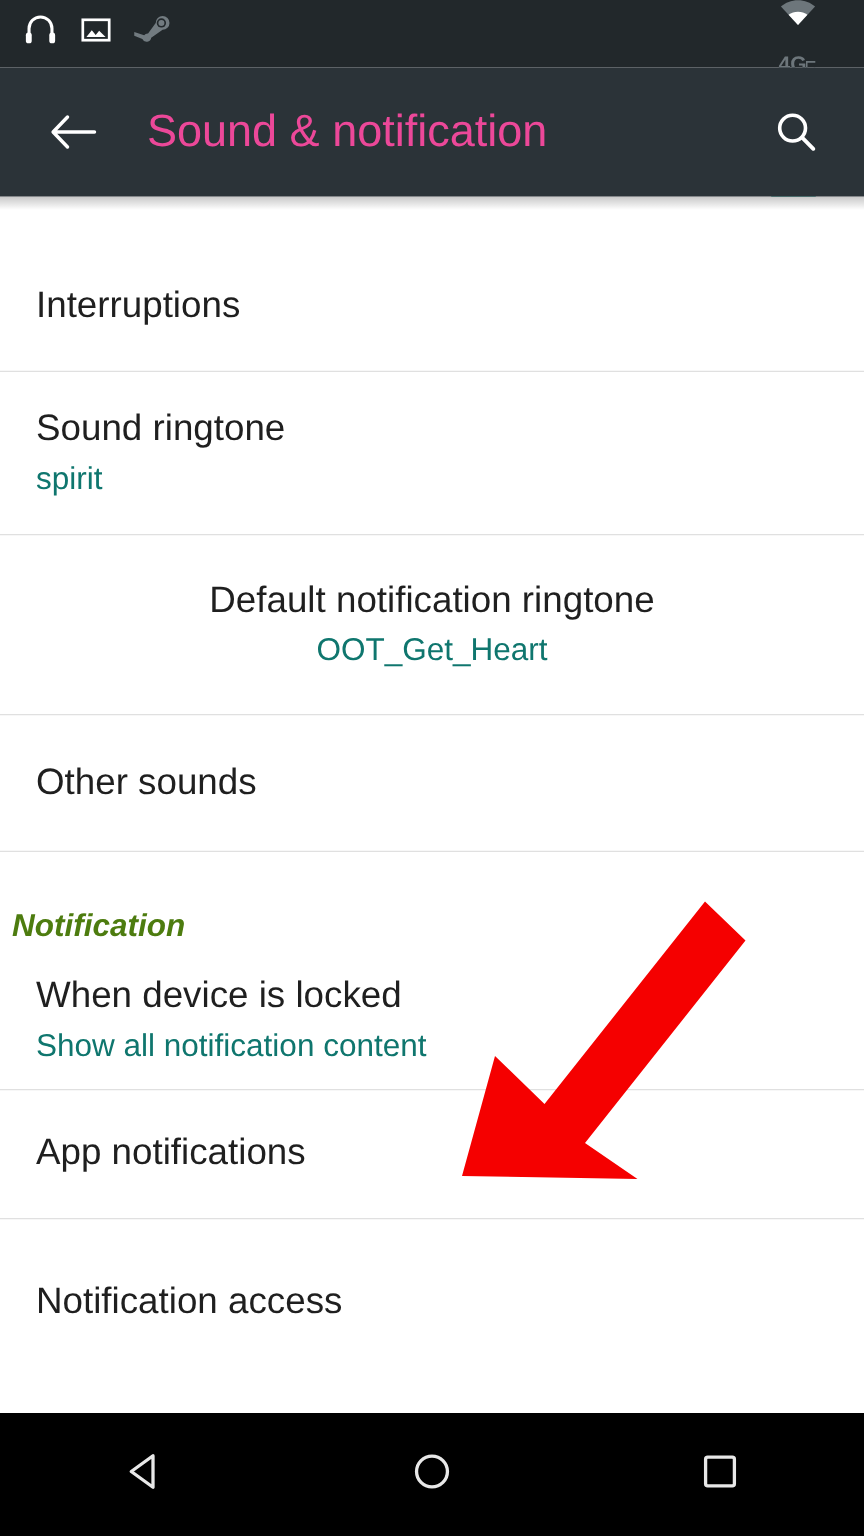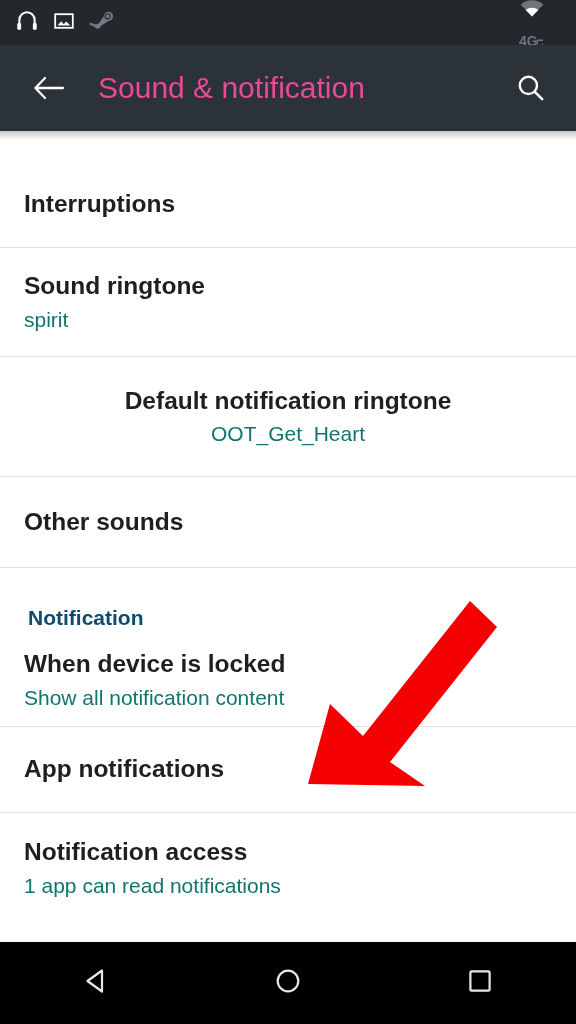--- a/index.html
+++ b/index.html
@@ -129,43 +129,44 @@
     padding: 0 24px;
     display: flex;
     flex-direction: column;
     justify-content: center;
     background: #ffffff;
   }
   .row .title {
     font-size: 24.5px;
     color: #1f1f1f;
     line-height: 1.15;
-    font-weight: 700;
+    font-weight: 400;
   }
   .row .subtitle {
     font-size: 21px;
     color: #0f766e;
     line-height: 1.15;
     margin-top: 7px;
     font-weight: 400;
   }
   .divider {
     height: 1px;
     background: #e0e0e0;
     margin: 0;
     width: 100%;
   }
   .section-header {
     box-sizing: border-box;
-    padding: 0 28px;
+    padding: 0 8px;
     display: flex;
     align-items: flex-end;
-    color: #0c4a6e;
+    color: #4d7c0f;
     font-size: 21px;
     font-weight: 700;
+    font-style: italic;
   }
 
   .r-interruptions { height: 85px; }
   .r-spacer-top { height: 31px; }
   .r-ringtone { height: 108px; }
   .r-default-ringtone { height: 119px; text-align: center; }
   .r-other-sounds { height: 90px; }
   .r-section { height: 66px; padding-bottom: 4px;}
   .r-locked { height: 92px; }
   .r-app-notif { height: 85px; }
@@ -343,21 +344,20 @@
     </div>
     <div class="divider"></div>
 
     <div class="row r-app-notif">
       <div class="title">App notifications</div>
     </div>
     <div class="divider"></div>
 
     <div class="row r-notif-access">
       <div class="title">Notification access</div>
-      <div class="subtitle">1 app can read notifications</div>
     </div>
 
   </div>
 
   <div class="arrow-layer">
     <svg width="576" height="1024" viewBox="0 0 576 1024">
       <polygon fill="#f50000" points="308,784 330,704 363,736 470,601 497,627 390,762 425,786"></polygon>
     </svg>
   </div>
 

